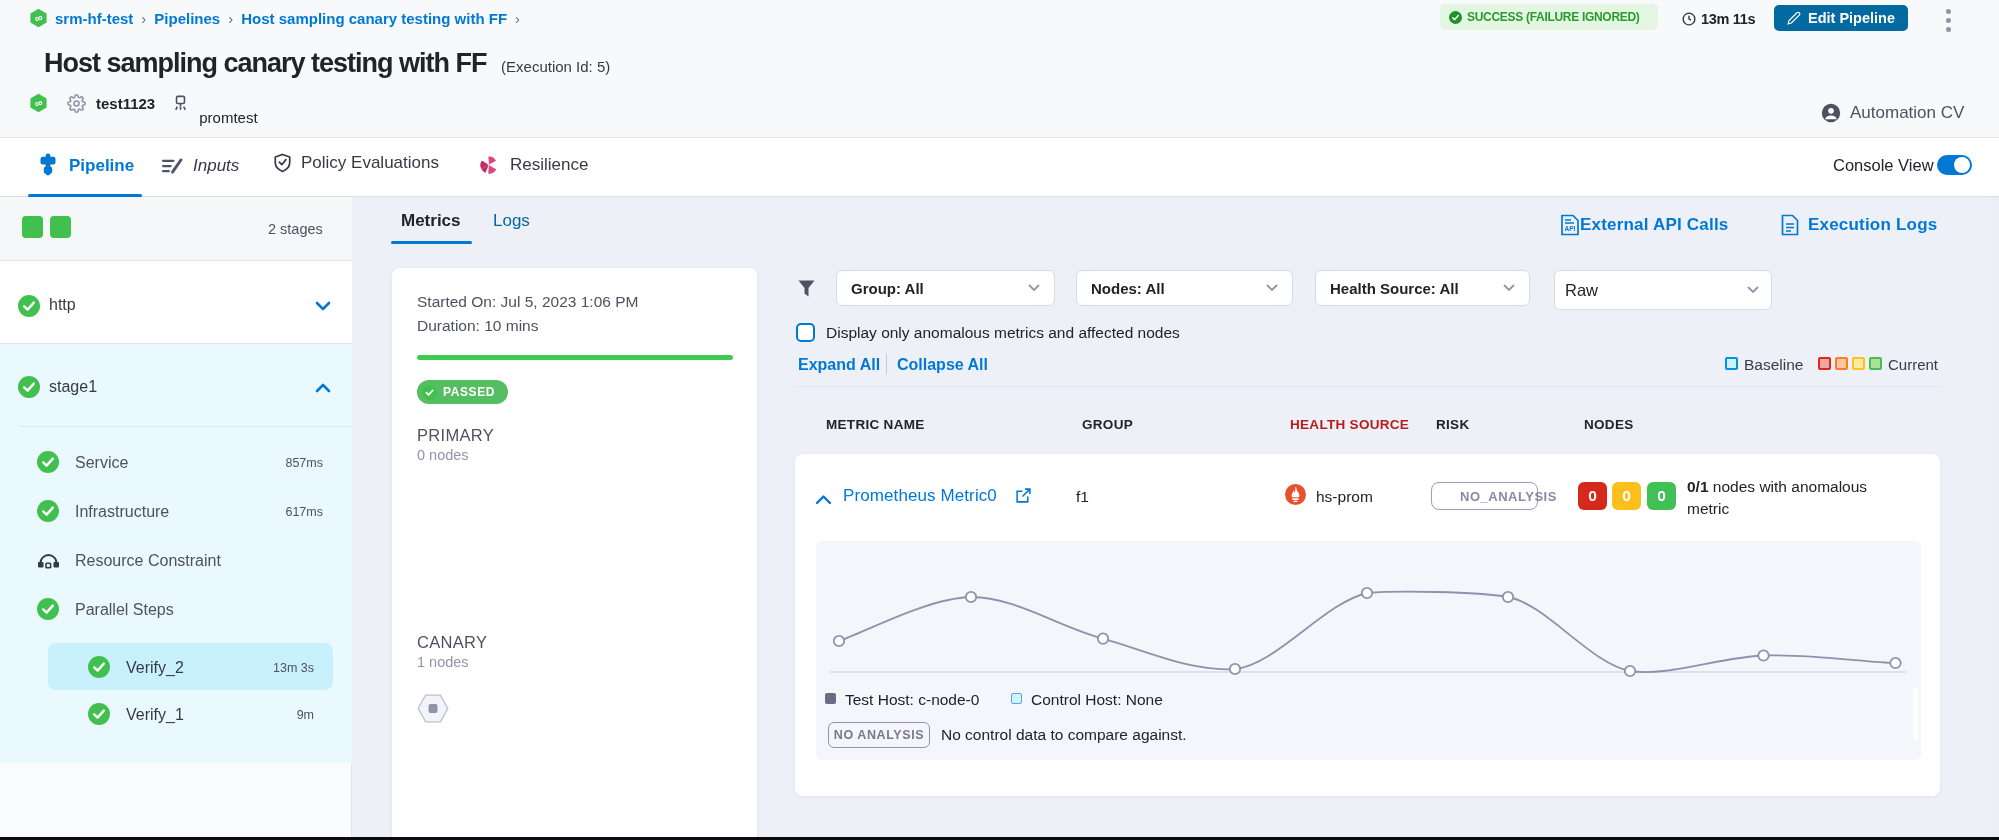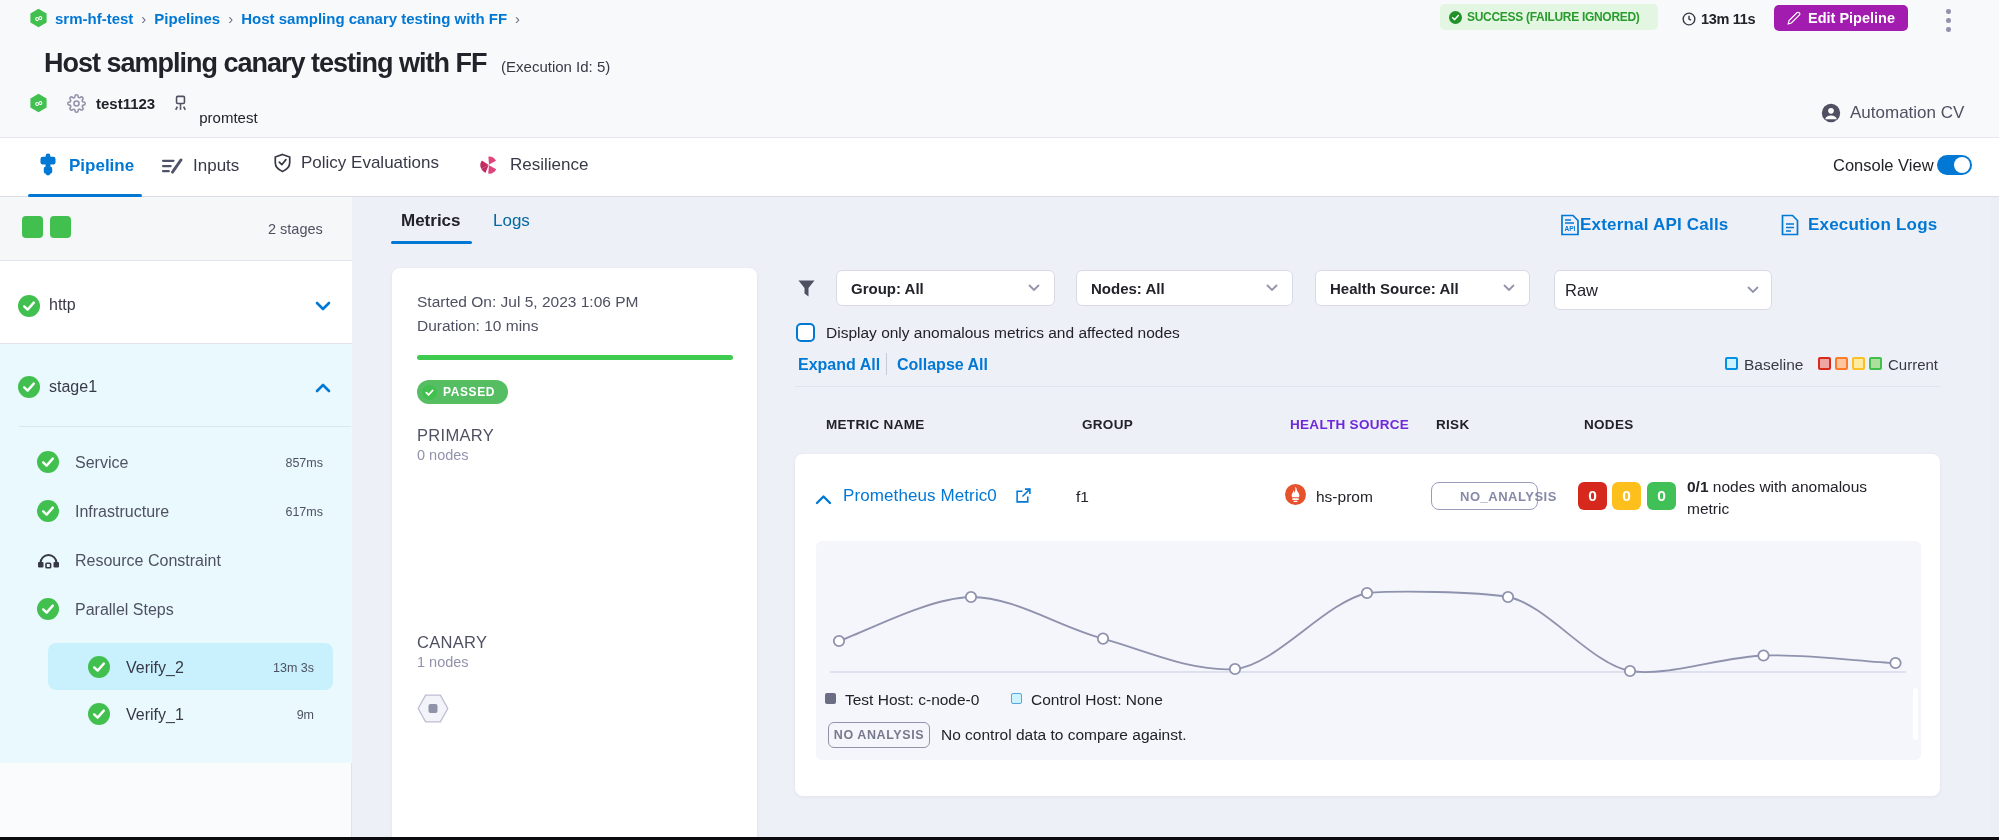--- a/index.html
+++ b/index.html
@@ -56,21 +56,21 @@
     </svg>
   <span style="margin-left:5px;font-size:12px;font-weight:700;color:#299b2c;letter-spacing:-0.3px;">SUCCESS (FAILURE IGNORED)</span>
 </div>
 <div class="abs" style="left:1682px;top:11px;display:flex;align-items:center;">
   <svg width="14" height="14" viewBox="0 0 24 24" fill="none" stroke="#383946" stroke-width="2.4">
       <circle cx="12" cy="12" r="10"></circle>
       <path d="M12 6.5 V12 L15.5 14"></path>
     </svg>
   <span style="margin-left:5px;font-size:14.5px;font-weight:700;color:#22222a;letter-spacing:-0.3px;">13m 11s</span>
 </div>
-<div class="abs" style="left:1774px;top:5px;width:134px;height:26px;background:#a21caf;border-radius:5px;display:flex;align-items:center;justify-content:center;">
+<div class="abs" style="left:1774px;top:5px;width:134px;height:26px;background:#0369a1;border-radius:5px;display:flex;align-items:center;justify-content:center;">
   <svg width="14" height="14" viewBox="0 0 24 24" fill="none" stroke="#fff" stroke-width="2">
       <path d="M17 3a2.8 2.8 0 1 1 4 4L7.5 20.5 2 22l1.5-5.5Z"></path>
     </svg>
   <span style="margin-left:7px;font-size:14.5px;font-weight:600;color:#fff;">Edit Pipeline</span>
 </div>
 <div class="abs" style="left:1946px;top:9px;width:5px;">
   <div style="width:4.5px;height:4.5px;border-radius:50%;background:#9293ab;margin-bottom:4.5px;"></div>
   <div style="width:4.5px;height:4.5px;border-radius:50%;background:#9293ab;margin-bottom:4.5px;"></div>
   <div style="width:4.5px;height:4.5px;border-radius:50%;background:#9293ab;"></div>
 </div>
@@ -93,21 +93,21 @@
   <span style="margin-left:13px;font-size:17px;font-weight:600;color:#0278d5;">Pipeline</span>
 </div>
 <div class="abs" style="left:28px;top:194px;width:114px;height:3px;background:#0278d5;border-radius:2px;"></div>
 <div class="abs" style="left:161px;top:156px;display:flex;align-items:center;">
   <svg width="23" height="17" viewBox="0 0 24 18" fill="none" stroke="#51536b" stroke-width="2.4" stroke-linecap="round">
     <line x1="2" y1="3" x2="13" y2="3"></line>
       <line x1="2" y1="8.5" x2="10" y2="8.5"></line>
       <line x1="2" y1="14" x2="8" y2="14"></line>
     <path d="M21 2 L12 15" stroke-width="3"></path>
   </svg>
-  <span style="margin-left:9px;font-size:17px;color:#383946;">Inputs</span>
+  <span style="margin-left:9px;font-size:17px;color:#383946;font-style:italic;">Inputs</span>
 </div>
 <div class="abs" style="left:274px;top:153px;display:flex;align-items:center;">
   <svg width="17" height="20" viewBox="0 0 20 23" fill="none" stroke="#383946" stroke-width="2">
     <path d="M10 1.5 L18.5 4.5 V11 c0 5-3.5 8.5-8.5 10.5 C5 19.5 1.5 16 1.5 11 V4.5 Z"></path>
     <path d="M6.2 10.5 L9.2 13.5 L14 7.5" stroke-linecap="round" stroke-linejoin="round"></path>
   </svg>
   <span style="margin-left:10px;font-size:17px;color:#383946;">Policy Evaluations</span>
 </div>
 <div class="abs" style="left:479px;top:155px;display:flex;align-items:center;">
   <svg width="20" height="20" viewBox="0 0 20 20">
@@ -281,21 +281,21 @@
 <div class="abs" style="left:1818px;top:357px;width:13px;height:13px;background:#eda6a2;border:2px solid #da291d;border-radius:2px;"></div>
 <div class="abs" style="left:1835px;top:357px;width:13px;height:13px;background:#fec5a1;border:2px solid #ff7b26;border-radius:2px;"></div>
 <div class="abs" style="left:1852px;top:357px;width:13px;height:13px;background:#fdeb9f;border:2px solid #fcc026;border-radius:2px;"></div>
 <div class="abs" style="left:1869px;top:357px;width:13px;height:13px;background:#aede9c;border:2px solid #42c04f;border-radius:2px;"></div>
 <div class="abs" style="left:1888px;top:356px;font-size:15px;color:#383946;">Current</div>
 
 <div class="abs" style="left:795px;top:386px;width:1145px;height:1px;background:#e2e3ec;"></div>
 
 <div class="abs" style="left:826px;top:417px;font-size:13.5px;font-weight:700;color:#22222a;letter-spacing:0.3px;">METRIC NAME</div>
 <div class="abs" style="left:1082px;top:417px;font-size:13.5px;font-weight:700;color:#22222a;letter-spacing:0.3px;">GROUP</div>
-<div class="abs" style="left:1290px;top:417px;font-size:13.5px;font-weight:700;color:#6d28d9;letter-spacing:0.3px;">HEALTH SOURCE</div>
+<div class="abs" style="left:1290px;top:417px;font-size:13.5px;font-weight:700;color:#b91c1c;letter-spacing:0.3px;">HEALTH SOURCE</div>
 <div class="abs" style="left:1436px;top:417px;font-size:13.5px;font-weight:700;color:#22222a;letter-spacing:0.3px;">RISK</div>
 <div class="abs" style="left:1584px;top:417px;font-size:13.5px;font-weight:700;color:#22222a;letter-spacing:0.3px;">NODES</div>
 
 <div class="abs" style="left:795px;top:454px;width:1145px;height:342px;background:#fff;border-radius:8px;box-shadow:0 1px 4px rgba(40,41,61,0.06);"></div>
 
 <div class="abs" style="left:815px;top:491px;"><svg width="17" height="11" viewBox="0 0 17 11" fill="none" stroke="#0278d5" stroke-width="2.4" stroke-linecap="round" stroke-linejoin="round">
       <path d="M2 9 L8.5 2.5 L15 9"></path>
     </svg></div>
 <div class="abs" style="left:843px;top:486px;font-size:17px;color:#0278d5;letter-spacing:0.1px;">Prometheus Metric0</div>
 <div class="abs" style="left:1015px;top:487px;"><svg width="17" height="17" viewBox="0 0 24 24" fill="none" stroke="#0278d5" stroke-width="2.2">

